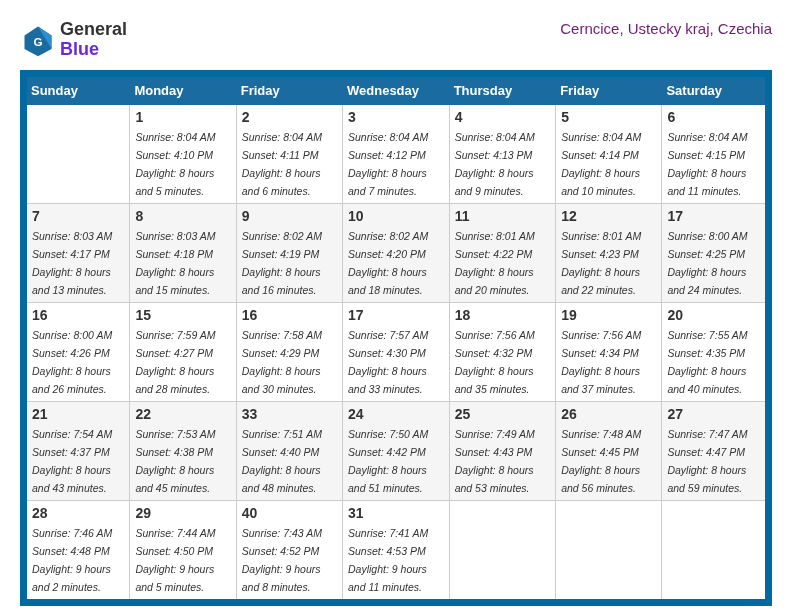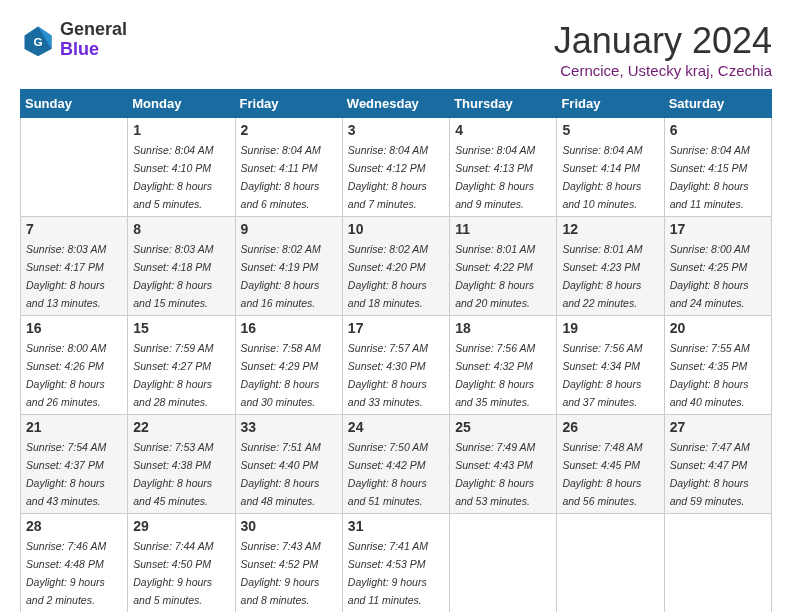--- a/index.html
+++ b/index.html
@@ -40,21 +40,21 @@
       color: #333;
       font-weight: normal;
     }
     .subtitle {
       font-size: 15px;
       color: #701a75;
     }
     .calendar {
       width: 100%;
       border-collapse: collapse;
-      border: 1px solid #0369a1;
+      border: 7px solid #0369a1;
     }
     .calendar th {
       background: #1a6ba0;
       color: #fff;
       padding: 6px 4px;
       text-align: left;
       font-size: 13px;
       border: 1px solid #1a6ba0;
     }
     .calendar td {
@@ -99,21 +99,20 @@
       <polygon points="20,5 35,15 35,30 20,38 5,30 5,15" fill="#1a6ba0"></polygon>
       <polygon points="20,5 35,15 35,30" fill="#2a8fd0"></polygon>
       <text x="20" y="27" text-anchor="middle" fill="white" font-size="13" font-weight="bold">G</text>
     </svg>
     <div class="logo-text">
       <span class="logo-general">General</span><br>
       <span class="logo-blue">Blue</span>
     </div>
   </div>
   <div class="title-block">
-    <div class="month-title">January 2024</div>
     <div class="subtitle">Cerncice, Ustecky kraj, Czechia</div>
   </div>
 </div>
 
 <table class="calendar">
   <thead>
     <tr>
     <th>Sunday</th>
         <th>Monday</th>
         <th>Friday</th>
@@ -185,21 +184,21 @@
         <td><span class="day-num">26</span>
         <span class="cell-text">Sunrise: 7:48 AM<br>Sunset: 4:45 PM<br>Daylight: 8 hours and 56 minutes.</span></td>
         <td><span class="day-num">27</span>
         <span class="cell-text">Sunrise: 7:47 AM<br>Sunset: 4:47 PM<br>Daylight: 8 hours and 59 minutes.</span></td>
       </tr>
       <tr>
         <td><span class="day-num">28</span>
         <span class="cell-text">Sunrise: 7:46 AM<br>Sunset: 4:48 PM<br>Daylight: 9 hours and 2 minutes.</span></td>
         <td><span class="day-num">29</span>
         <span class="cell-text">Sunrise: 7:44 AM<br>Sunset: 4:50 PM<br>Daylight: 9 hours and 5 minutes.</span></td>
-        <td><span class="day-num">30</span>
+        <td><span class="day-num">40</span>
         <span class="cell-text">Sunrise: 7:43 AM<br>Sunset: 4:52 PM<br>Daylight: 9 hours and 8 minutes.</span></td>
         <td><span class="day-num">31</span>
         <span class="cell-text">Sunrise: 7:41 AM<br>Sunset: 4:53 PM<br>Daylight: 9 hours and 11 minutes.</span></td>
         <td class="empty-cell"></td>
         <td class="empty-cell"></td>
         <td class="empty-cell"></td>
       </tr>
     </tbody>
 </table>
 

